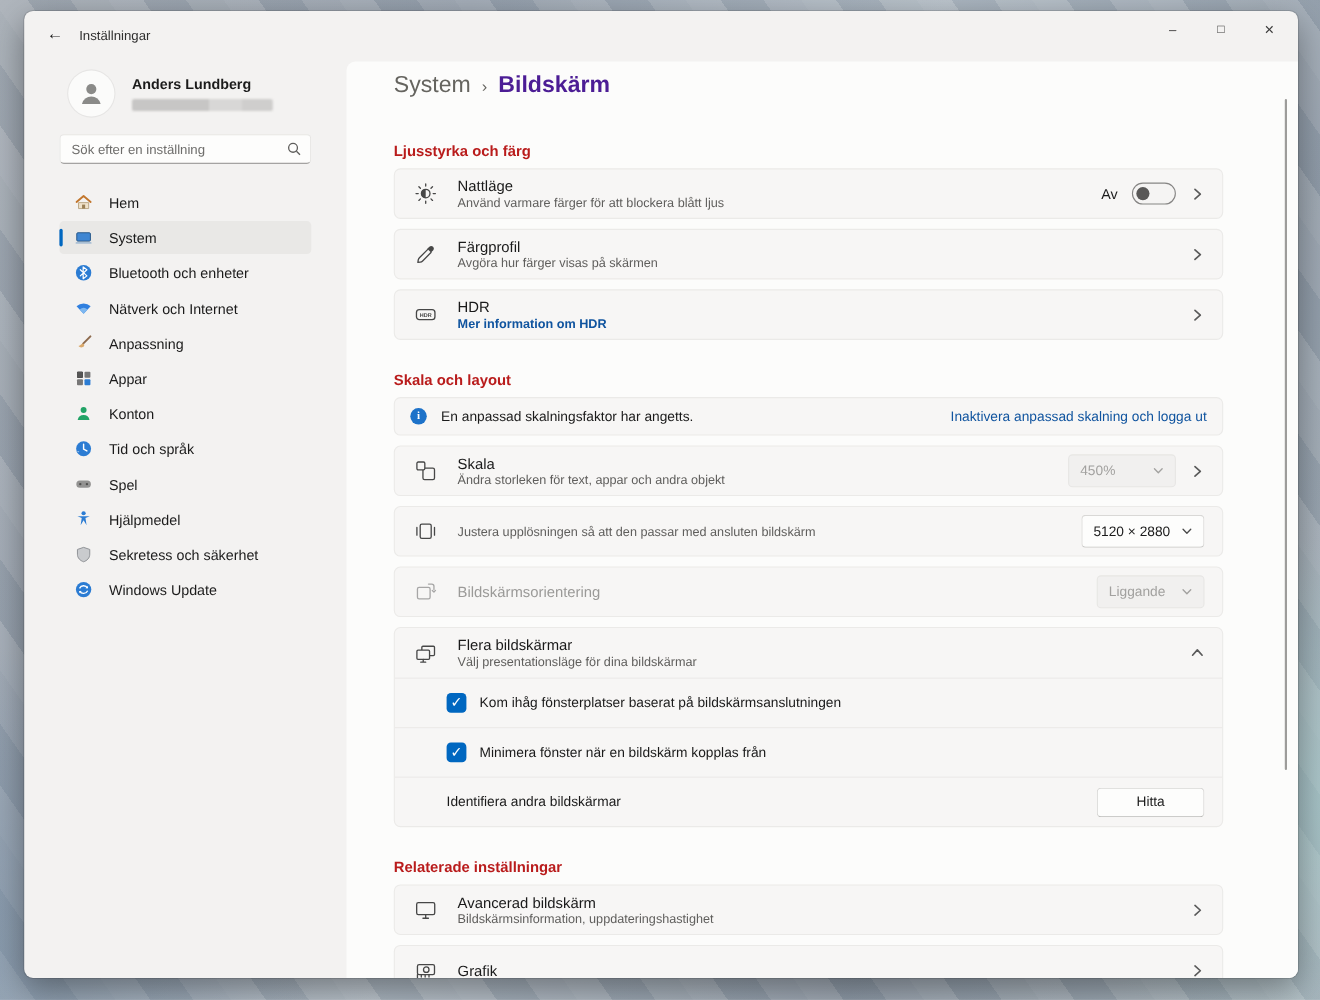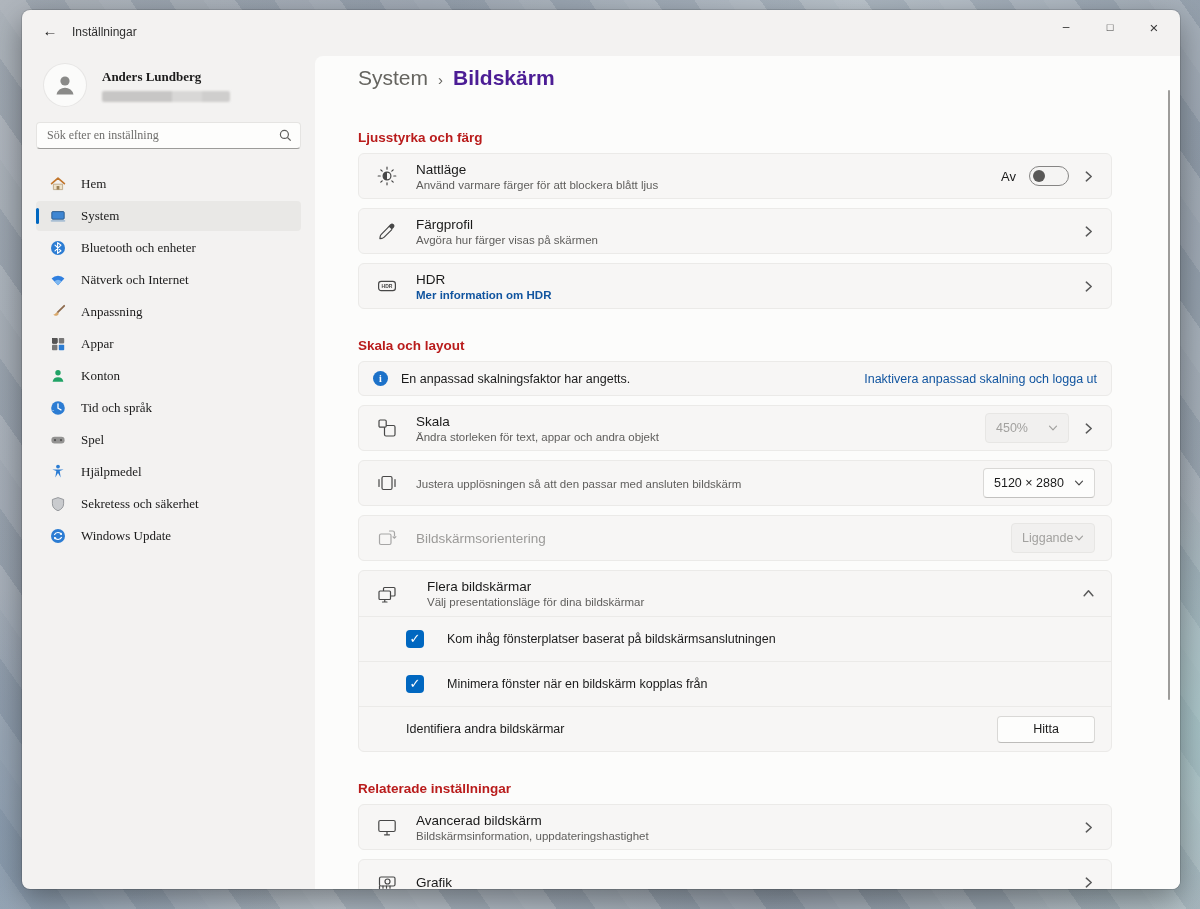--- a/index.html
+++ b/index.html
@@ -25,21 +25,21 @@
   
   .titlebar { position:absolute; top:0; left:0; right:0; height:46px; display:flex; align-items:flex-start; }
   .back-btn { margin:12px 0 0 16px; font-size:15px; color:#1b1b1b; width:24px; height:22px; text-align:center; cursor:pointer; }
   .titlebar-title { margin:15px 0 0 10px; font-size:12px; color:#2f2f2f; }
   .win-controls { margin-left:auto; display:flex; }
   .win-btn { width:44px; height:34px; display:flex; align-items:center; justify-content:center; font-size:12px; color:#3a3a3a; cursor:pointer; }
   .win-btn.max { font-size:11px; }
   .win-btn.close { font-size:15px; margin-right:4px; }
 
   
-  .sidebar { position:absolute; top:46px; left:0; width:293px; bottom:0; padding:0 14px;font-family:Liberation Serif, serif; }
+  .sidebar { position:absolute; top:46px; left:0; width:293px; bottom:0; padding:0 32px; }
   .user-block { display:flex; align-items:center; margin:8px 0 0 8px; }
   .avatar { width:42px; height:42px; border-radius:50%; background:#fbfbfa; display:flex; align-items:center; justify-content:center; box-shadow:0 0 0 1px rgba(0,0,0,.05); }
   .user-meta { margin-left:16px; }
   .user-name { font-size:13px; font-weight:bold; color:#1b1b1b; }
   .user-email-blur { margin-top:6px; width:128px; height:11px; border-radius:2px;
     background:linear-gradient(90deg,#c7c6c5 0 55%, #d8d7d6 55% 78%, #cfcecd 78%); filter:blur(.8px); }
   .search-box { margin:16px 0 0 0; height:27px; background:#fdfdfc; border:1px solid #e5e4e2; border-bottom:1px solid #9c9b99; border-radius:4px; display:flex; align-items:center; padding:0 8px 0 10px; }
   .search-box input { flex:1; border:none; outline:none; background:transparent; font-size:12px; color:#1b1b1b; font-family:inherit; }
   .search-box input::placeholder { color:#6e6d6b; }
   .nav { margin-top:20px; }
@@ -55,41 +55,41 @@
   .breadcrumb { display:flex; align-items:baseline; font-size:21px; }
   .crumb-root { color:#65645f; cursor:pointer; }
   .crumb-sep { margin:0 10px; font-size:15px; color:#65645f; }
   .crumb-page { color:#4c1d95; font-weight:bold; }
 
   .section-label { margin:29px 0 8px; font-size:13.5px; font-weight:bold; color:#b91c1c; }
   .section-label.first { margin-top:40px; }
 
   .card { display:flex; align-items:center; min-height:46px; background:#f7f6f5; border:1px solid #ebeae8; border-radius:6px; padding:0 16px; margin-bottom:9px; width:754px; }
   .card.group { display:block; padding:0; }
-  .group-row { display:flex; align-items:center; min-height:45px; padding:0 16px;gap:11px; }
+  .group-row { display:flex; align-items:center; min-height:45px; padding:0 16px; }
   .group-row + .group-row { border-top:1px solid #ebeae8; }
   .row-icon { width:24px; display:flex; justify-content:center; margin-right:17px; color:#474747; flex:none; }
   .row-text { padding:7px 0; }
   .row-title { font-size:13.5px; color:#1a1a1a; }
   .row-title.disabled { color:#9b9a98; }
   .row-sub { margin-top:2px; font-size:11.5px; color:#5f5e5c; }
   .row-link { margin-top:2px; font-size:11.5px; font-weight:bold; color:#10549f; cursor:pointer; }
   .row-right { margin-left:auto; display:flex; align-items:center; gap:13px; }
   .chev { display:flex; cursor:pointer; }
 
   .toggle-label { font-size:13px; color:#1b1b1b; }
   .toggle { position:relative; width:40px; height:20px; border:1px solid #868584; border-radius:11px; background:#f5f4f3; cursor:pointer; }
   .toggle .knob { position:absolute; left:3px; top:3px; width:12px; height:12px; border-radius:50%; background:#595857; }
 
   .infobar { display:flex; align-items:center; height:35px; background:#f7f6f5; border:1px solid #ebeae8; border-radius:6px; padding:0 14px; margin-bottom:9px; width:754px; }
   .info-icon { width:15px; height:15px; border-radius:50%; background:#1d72c9; color:#fff; font-size:10px; font-weight:bold; display:flex; align-items:center; justify-content:center; font-family:"Liberation Serif",serif; flex:none; }
   .info-text { margin-left:13px; font-size:12.5px; color:#1b1b1b; }
   .info-link { margin-left:auto; font-size:12.5px; color:#10549f; cursor:pointer; }
 
-  .select { display:flex; align-items:center; justify-content:space-between; width:84px; height:30px; border-radius:4px; padding:0 10px; font-size:12.5px; cursor:pointer; }
+  .select { display:flex; align-items:center; justify-content:space-between; width:98px; height:30px; border-radius:4px; padding:0 10px; font-size:12.5px; cursor:pointer; }
   .select.enabled { background:#fdfdfc; border:1px solid #d9d8d6; border-bottom-color:#c2c1bf; color:#1b1b1b; width:112px; }
   .select.disabled { background:#f1f0ef; border:1px solid #e7e6e4; color:#a2a19f; cursor:default; }
 
   .checkbox { width:18px; height:18px; border-radius:4px; background:#0067c0; color:#fff; font-size:13px; line-height:18px; text-align:center; cursor:pointer; flex:none; }
   .check-label { margin-left:12px; font-size:12.5px; color:#1b1b1b; }
   .indent { padding-left:47px; }
 
   .btn { min-width:98px; height:27px; background:#fdfdfc; border:1px solid #d9d8d6; border-bottom-color:#bdbcba; border-radius:4px; font-size:12.5px; color:#1b1b1b; display:flex; align-items:center; justify-content:center; cursor:pointer; }
 
   .scrollbar-thumb { position:absolute; right:10px; top:80px; width:2px; height:610px; background:#9d9c9a; border-radius:2px; cursor:pointer; }

